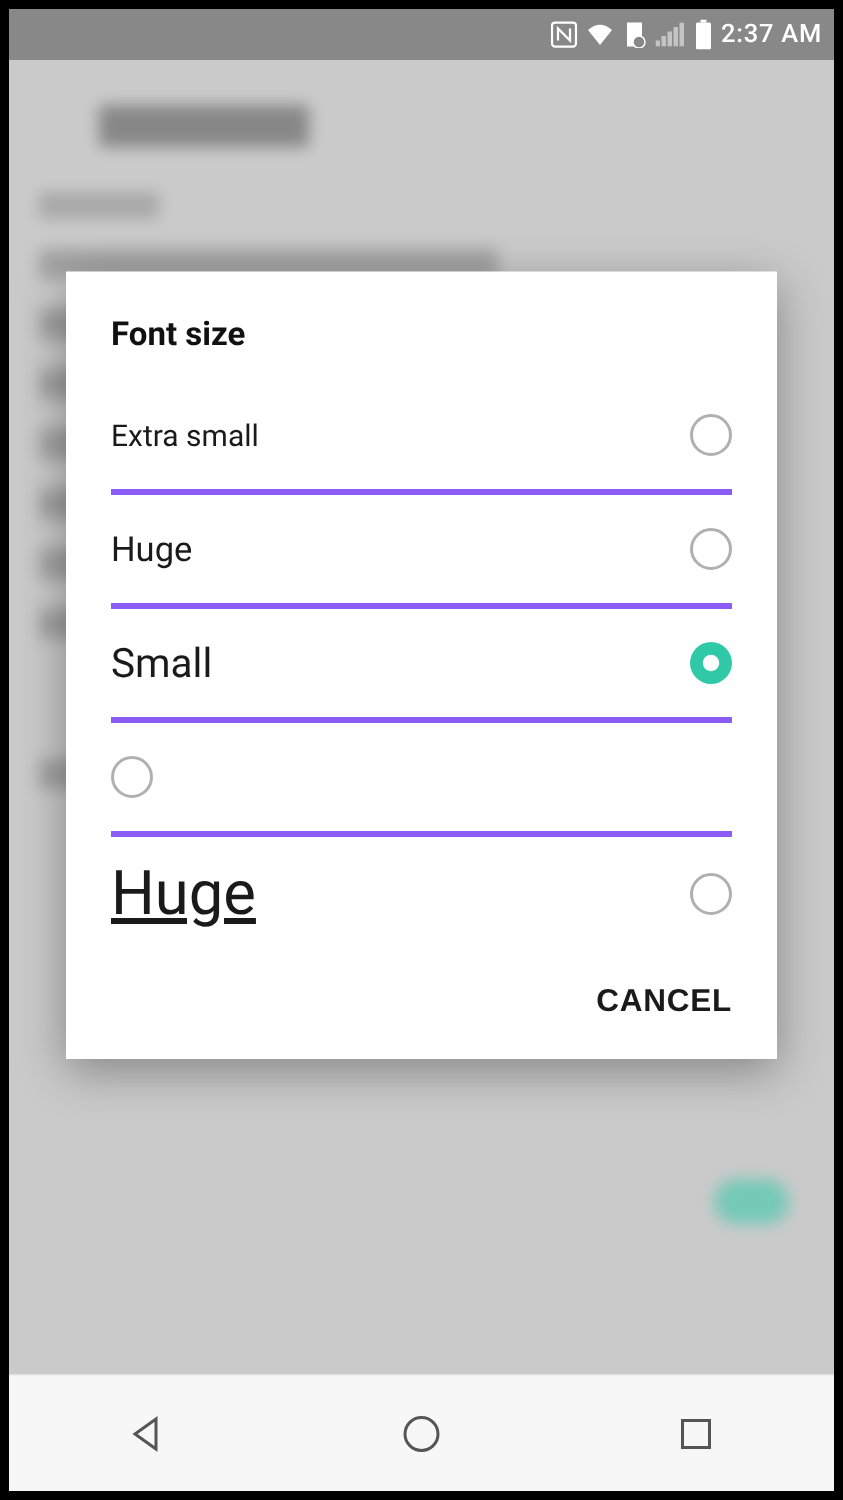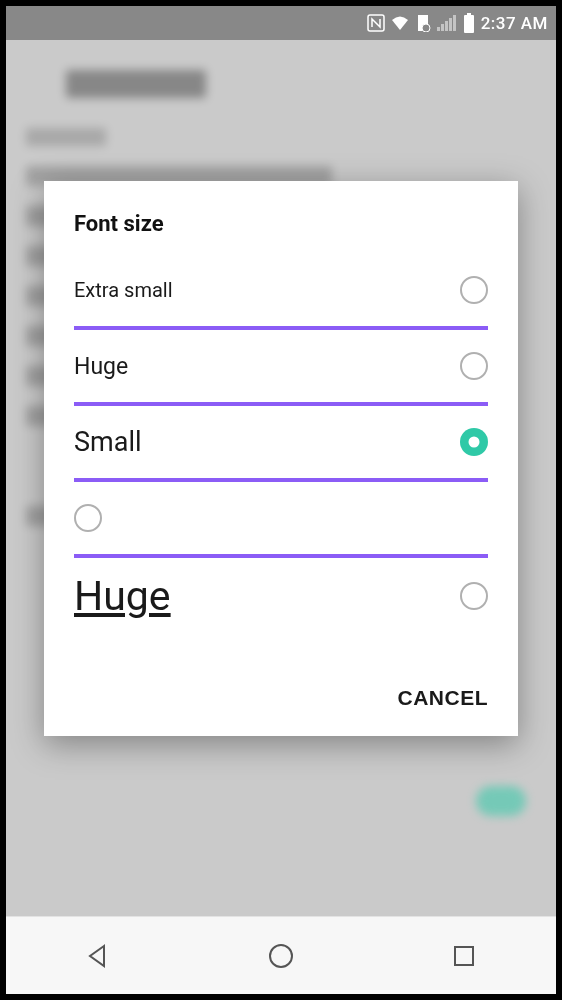--- a/index.html
+++ b/index.html
@@ -152,21 +152,20 @@
       padding: 22px 30px 26px 30px;
     }
     .cancel-btn {
       font-size: 21px;
       font-weight: 700;
       color: #1a1a1a;
       letter-spacing: 0.5px;
       background: none;
       border: none;
       cursor: pointer;
-      margin-top: 30px;
     }
     
     .nav-bar {
       position: absolute;
       bottom: 0;
       left: 0;
       right: 0;
       height: 78px;
       background: #f7f7f7;
       border-top: 1px solid rgba(0,0,0,0.08);

